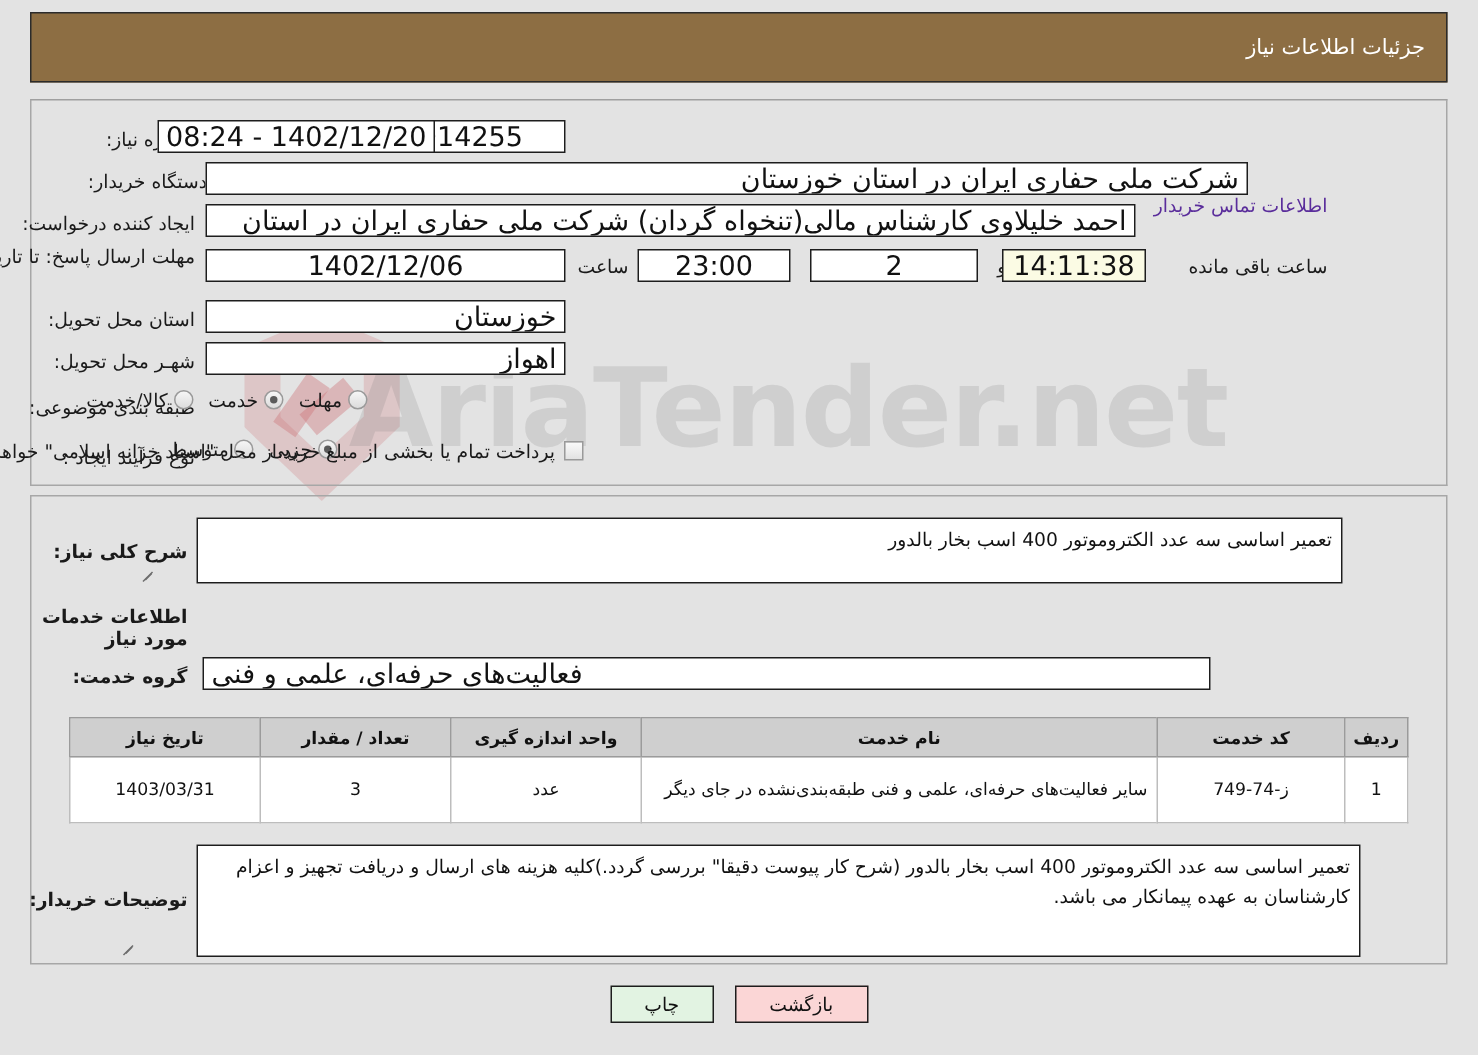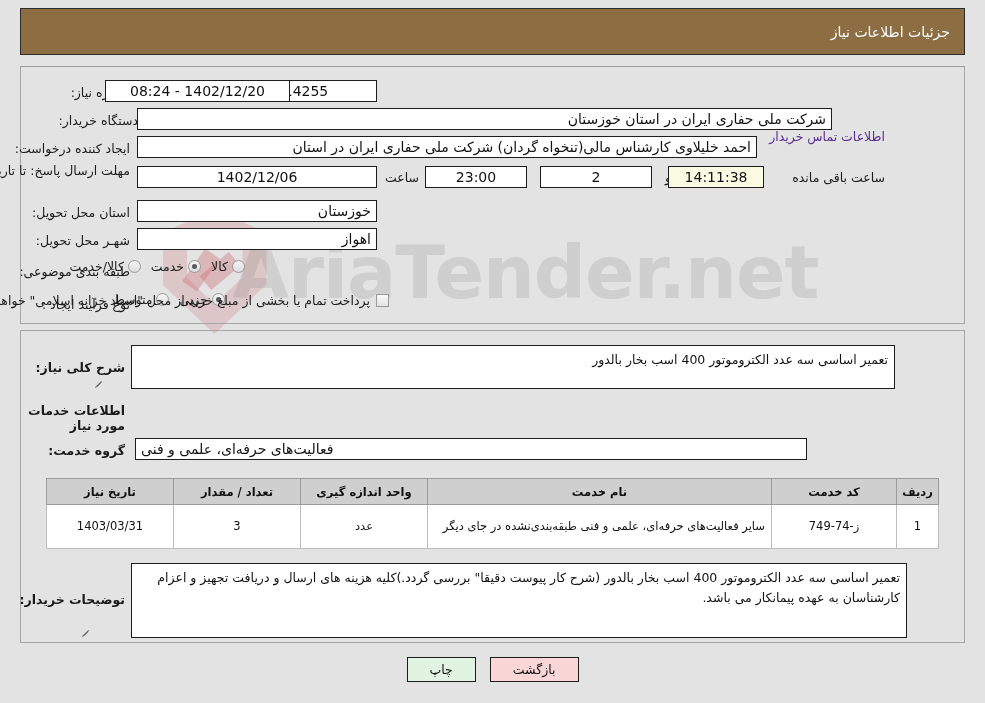--- a/index.html
+++ b/index.html
@@ -104,21 +104,21 @@
     font-size: 12.5px;
     color: #1a1a1a;
     text-align: right;
     white-space: nowrap;
     line-height: 15px;
   }
   .finput {
     background: #ffffff;
     border: 1px solid #1d1d1d;
     height: 22px;
-    font-size: 14px;
+    font-size: 18px;
     color: #111;
     padding: 0 5px;
     display: flex; align-items: center;
     justify-content: center;
     font-family: "DejaVu Sans", sans-serif;
     overflow: hidden;
     white-space: nowrap;
   }
   .finput.rt { justify-content: flex-start; }
   .finput.yellow { background: #fbfbe4; }
@@ -301,21 +301,21 @@
     <span class="flabel">شهـر محل تحویل:</span>
   </div>
   <div class="finput rt" style="position:absolute; right:608px; top:228px; width:240px; z-index:4;">اهواز</div>
 
   <div class="frow" style="right:855px; top:259px;justify-content:center;">
     <span class="flabel">طبقه بندی موضوعی:</span>
   </div>
   <div style="position:absolute; right:740px; top:259px; display:flex; align-items:center; gap:0; z-index:4;">
     <span class="radio-grp">
       <span class="radio"></span>
-      <span class="rtext">کالا</span>
+      <span class="rtext">مهلت</span>
     </span>
     <span class="radio-grp">
       <span class="radio checked"></span>
       <span class="rtext">خدمت</span>
     </span>
     <span class="radio-grp">
       <span class="radio"></span>
       <span class="rtext">کالا/خدمت</span>
     </span>
   </div>

